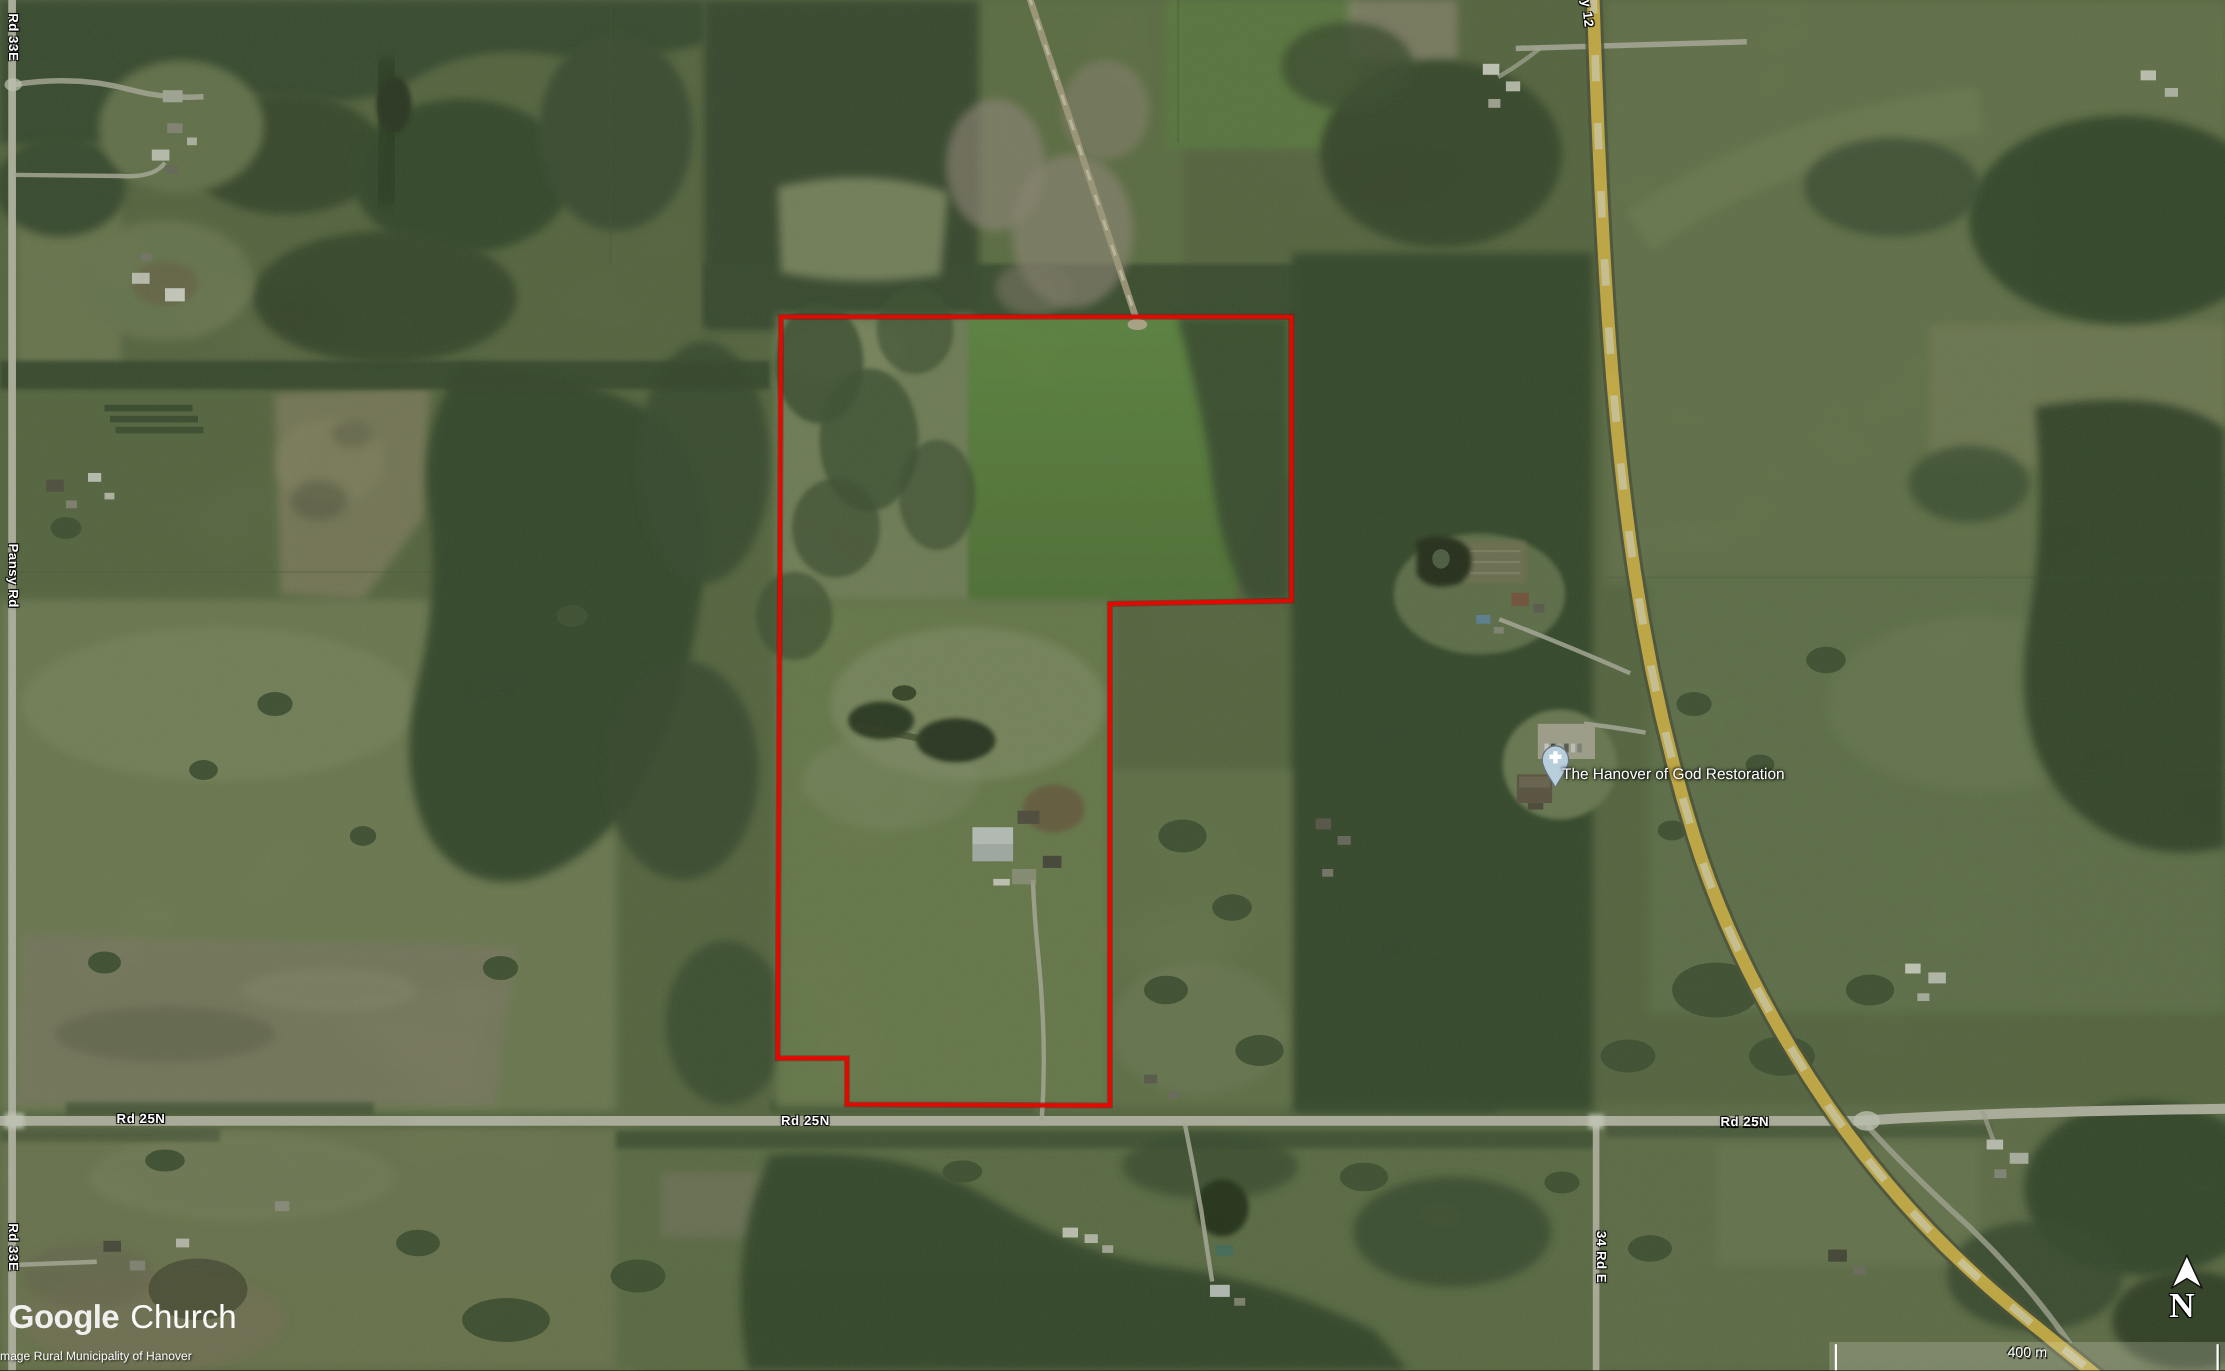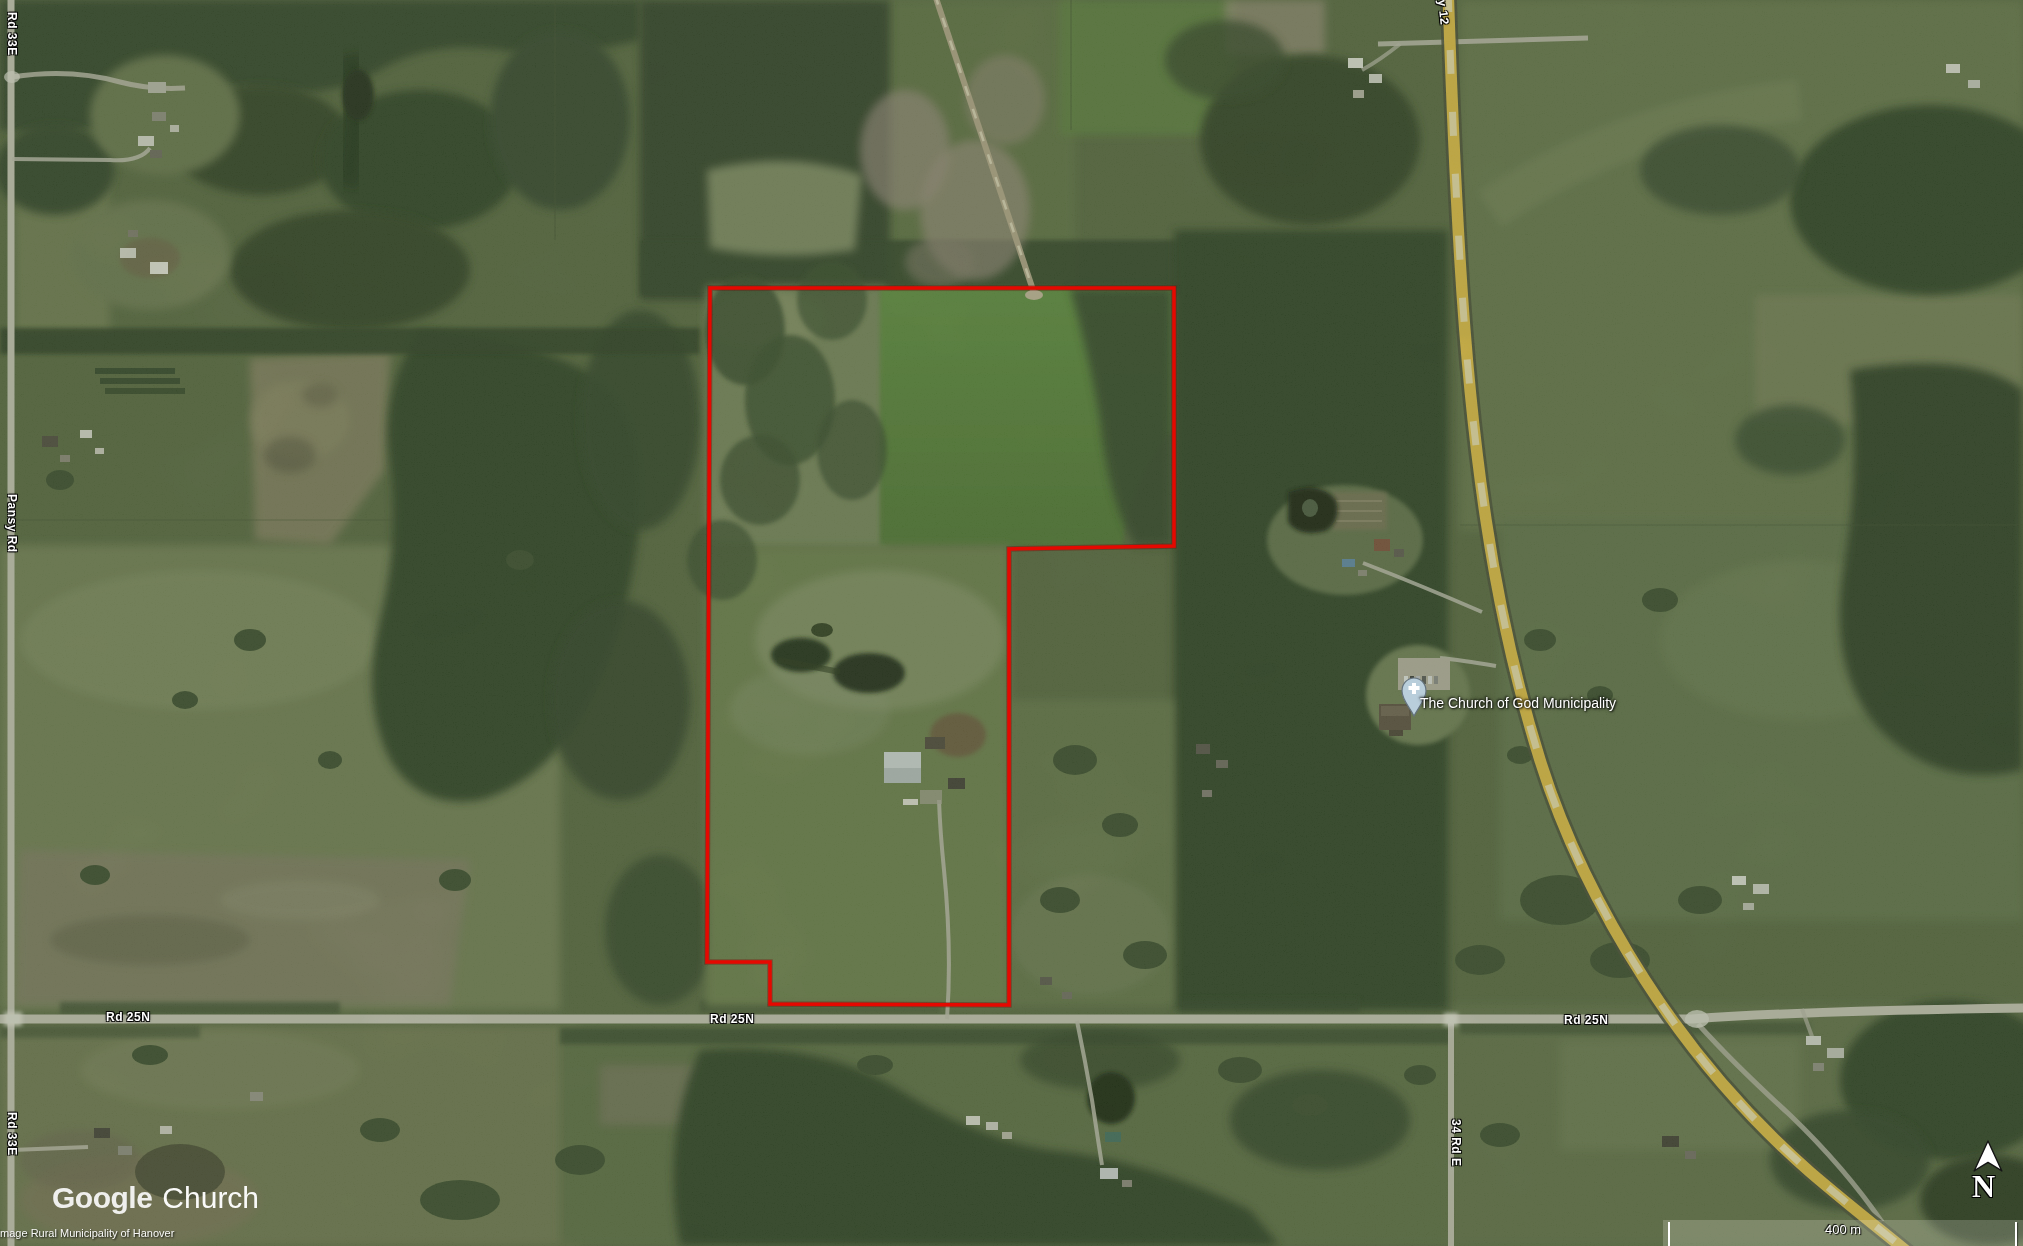--- a/index.html
+++ b/index.html
@@ -15,21 +15,21 @@
   #lbl-pansy{left:19px;top:494px;}
   #lbl-rd33e-bottom{left:19px;top:1112px;}
   #lbl-rd25n-left{left:106px;top:1010px;}
   #lbl-rd25n-center{left:710px;top:1012px;}
   #lbl-rd25n-right{left:1564px;top:1013px;}
   #lbl-rd34e{left:1463px;top:1119px;}
   #lbl-hwy12{left:1447px;top:-20px;transform:rotate(84deg);transform-origin:0 0;}
   .poi-label{position:absolute;left:1420px;top:695px;color:#fff;font-size:14px;font-weight:normal;
     white-space:nowrap;text-shadow:1px 1px 2px rgba(0,0,0,.9),-1px -1px 2px rgba(0,0,0,.7),0 0 4px rgba(0,0,0,.6);}
   .logo{position:absolute;left:8px;top:1181px;color:#fff;font-size:30px;opacity:.97;}
-  .logo .g{font-weight:600;letter-spacing:-.5px;color:#f4f4f2;padding-left:44px;}
+  .logo .g{font-weight:600;letter-spacing:-.5px;color:#f4f4f2;}
   .logo .e{font-weight:400;margin-left:10px;color:#fff;}
   .attribution{position:absolute;left:-3px;top:1227px;color:#fff;font-size:11px;
     text-shadow:1px 1px 2px rgba(0,0,0,.9);opacity:.95;}
   .northbox{position:absolute;left:1966px;top:1140px;width:46px;height:70px;}
   .northbox .nletter{position:absolute;left:6px;top:28px;font-family:"Liberation Serif",serif;
     font-weight:700;font-size:32px;color:#fff;
     text-shadow:-1px -1px 0 #000,1px -1px 0 #000,-1px 1px 0 #000,1px 1px 0 #000;}
   .scalebar{position:absolute;left:1663px;top:1220px;width:360px;height:36px;
     background:rgba(235,235,224,.22);}
   .scalebar .bracket{position:absolute;left:5px;right:6px;top:2px;bottom:4px;
@@ -327,21 +327,21 @@
 
   <div class="map-label rot90" id="lbl-rd33e-top">Rd 33E</div>
   <div class="map-label rot90" id="lbl-pansy">Pansy Rd</div>
   <div class="map-label rot90" id="lbl-rd33e-bottom">Rd 33E</div>
   <div class="map-label" id="lbl-rd25n-left">Rd 25N</div>
   <div class="map-label" id="lbl-rd25n-center">Rd 25N</div>
   <div class="map-label" id="lbl-rd25n-right">Rd 25N</div>
   <div class="map-label rot90" id="lbl-rd34e">34 Rd E</div>
   <div class="map-label" id="lbl-hwy12">Hwy 12</div>
 
-  <div class="poi-label">The Church of God Municipality</div>
+  <div class="poi-label">The Hanover of God Restoration</div>
 
   <div class="logo">
     <span class="g">Google</span><span class="e">Church</span>
   </div>
 
   <div class="attribution">Image Rural Municipality of Hanover</div>
 
   <div class="northbox">
     <svg width="40" height="32" viewBox="0 0 34 30" style="position:absolute;left:2px;top:0;">
       <polygon points="17,1 4,29 17,21 30,29" fill="#ffffff" stroke="#141414" stroke-width="1.3" stroke-linejoin="round"></polygon>

